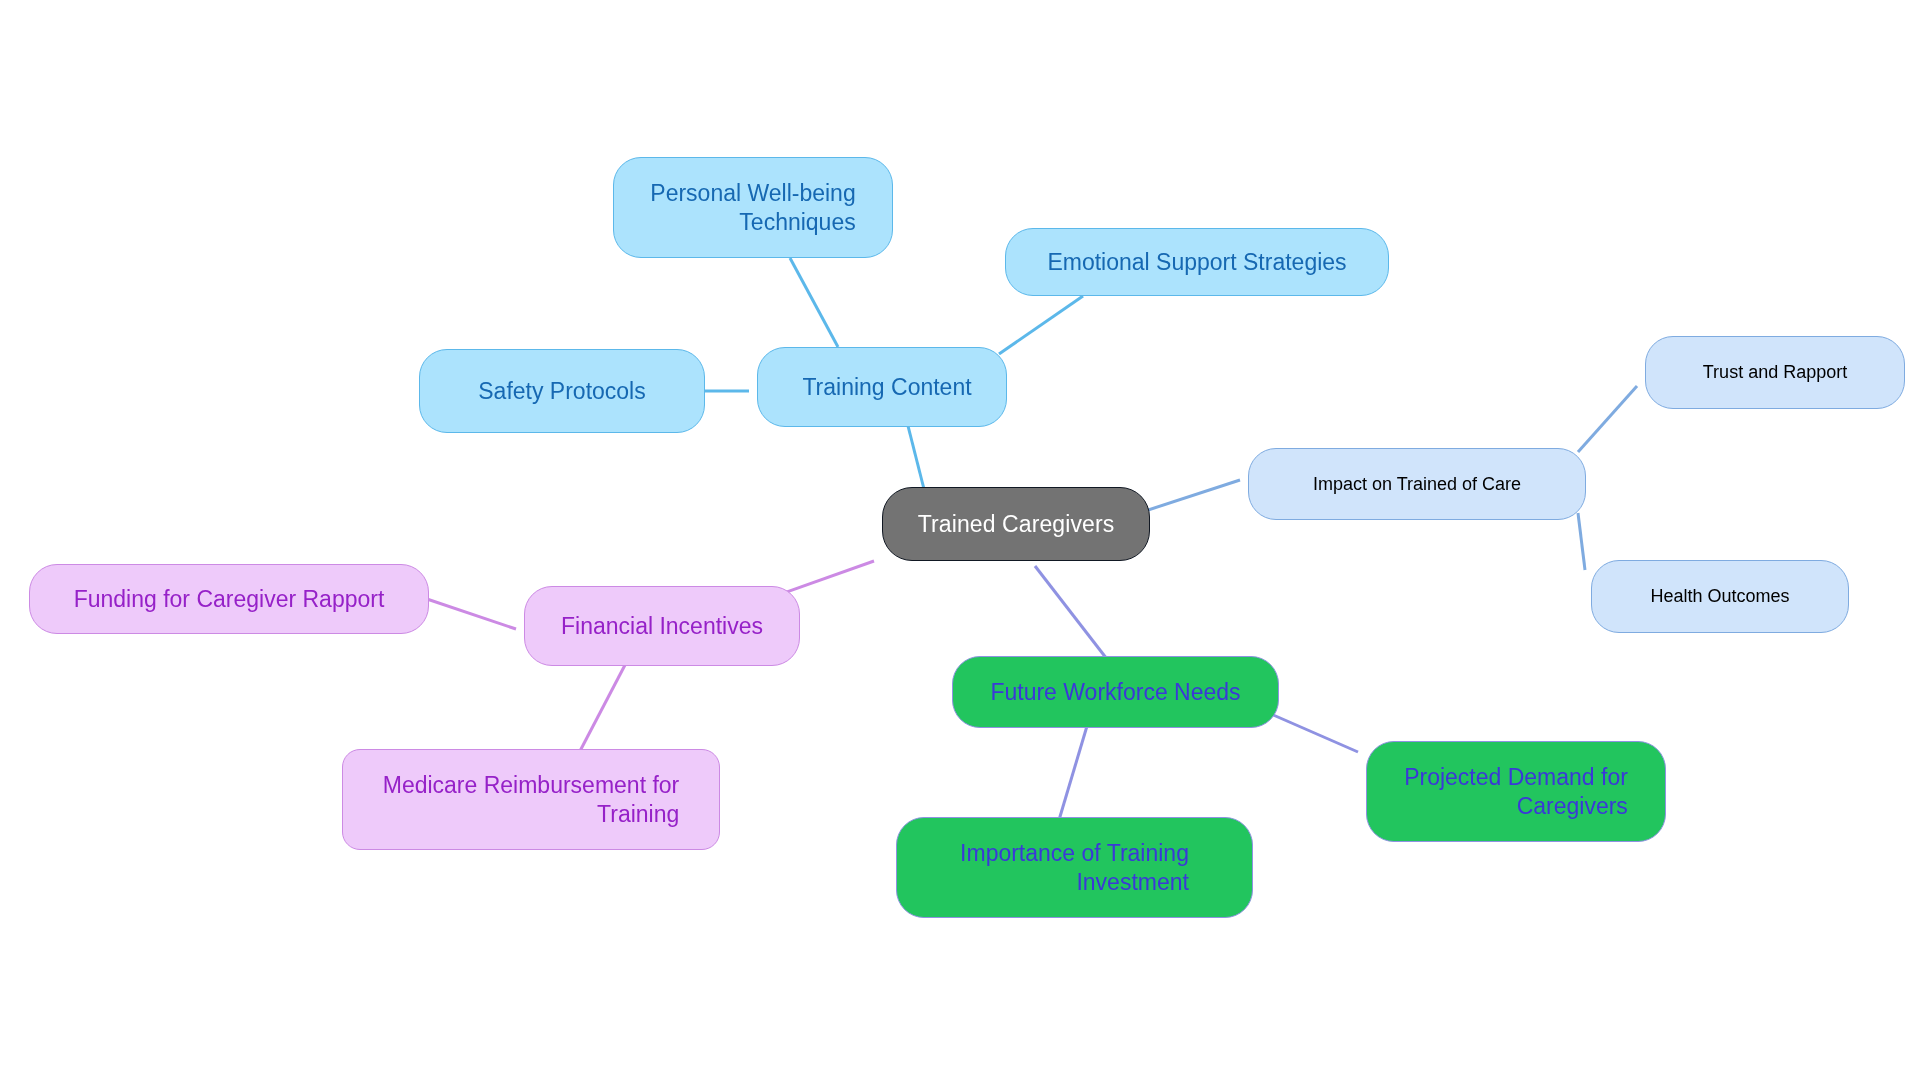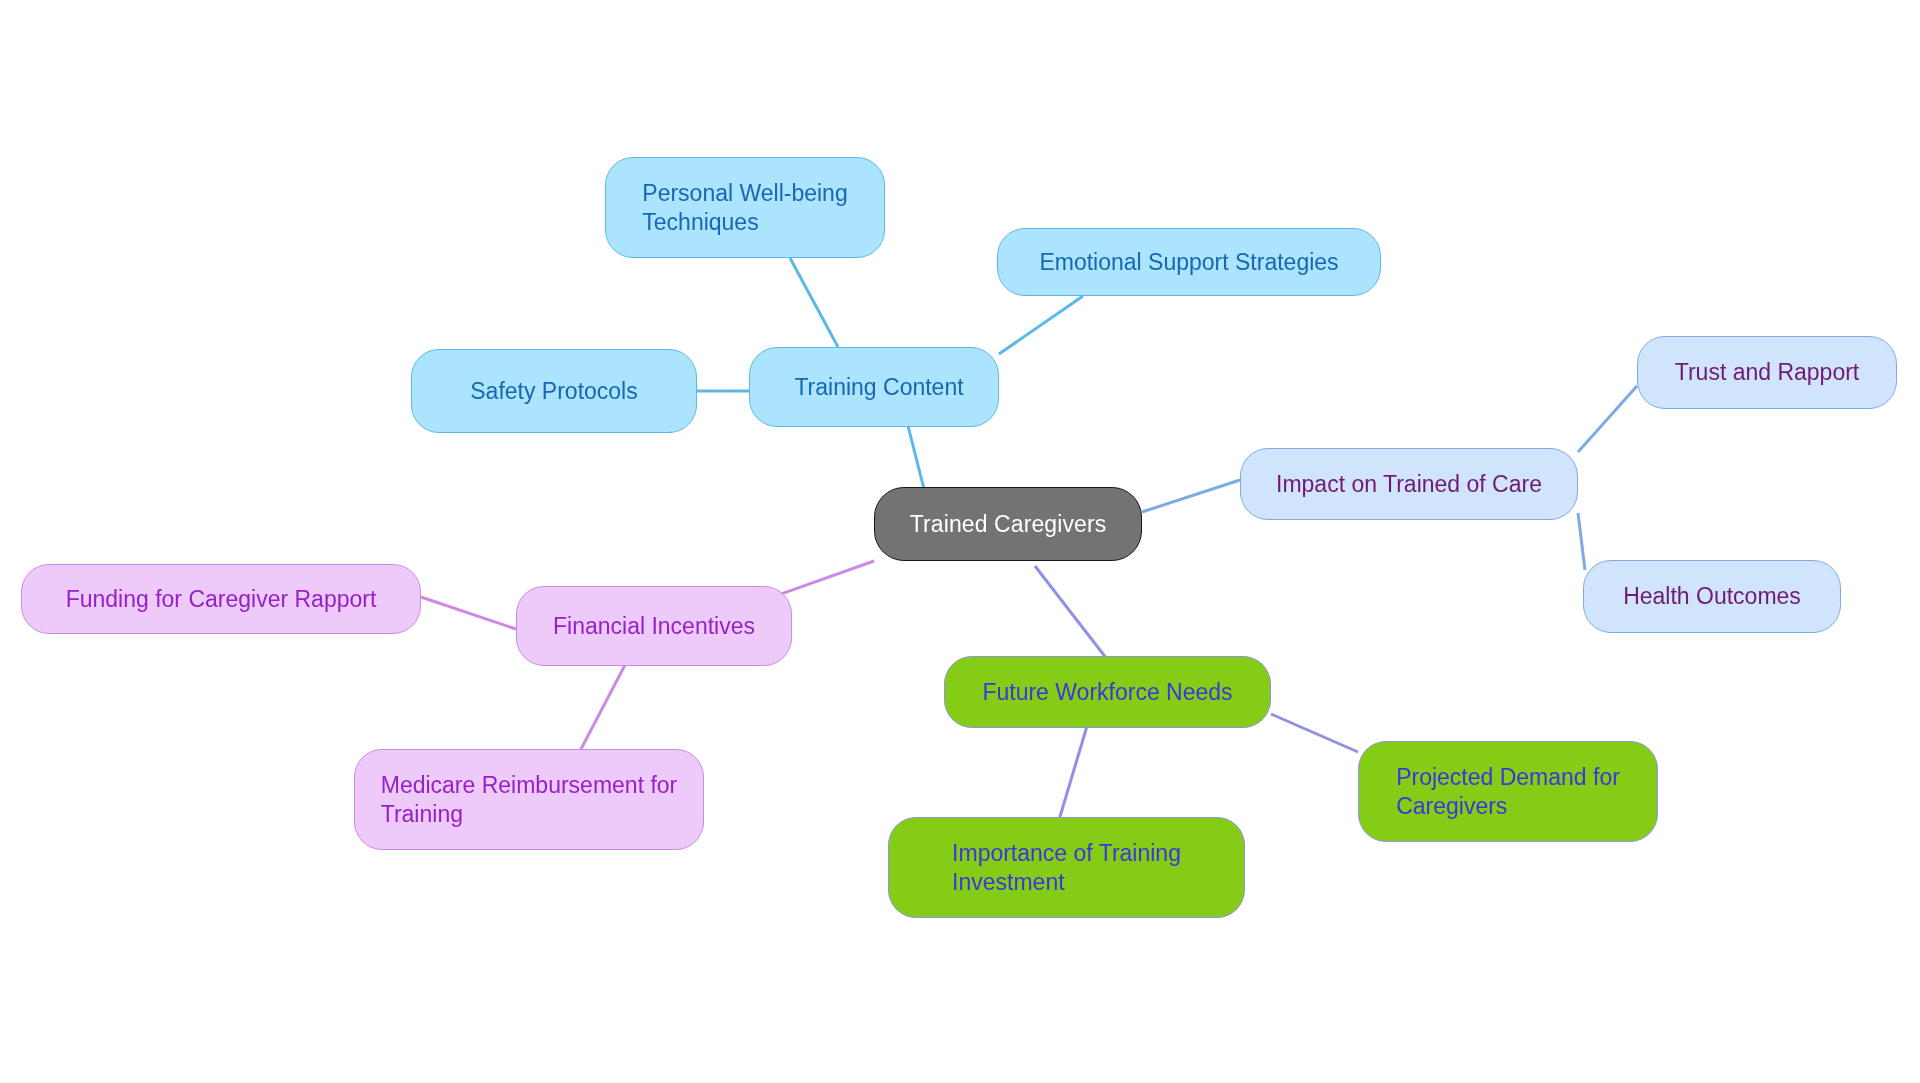--- a/index.html
+++ b/index.html
@@ -26,50 +26,51 @@
     width: 1920px;
     height: 1083px;
     pointer-events: none;
   }
   .node {
     position: absolute;
     box-sizing: border-box;
     display: flex;
     align-items: center;
     justify-content: center;
-    text-align: left;
+    text-align: right;
     border-radius: 28px;
     border-style: solid;
     border-width: 1.5px;
     line-height: 1.25;
     white-space: pre-line;
     padding: 6px 18px;
+    margin-left: 8px;
   }
   .node.root {
     background: #737373;
     border-color: #111823;
     color: #ffffff;
     border-radius: 30px;
     font-size: 23px;
     letter-spacing: 0.1px;
   }
   .node.blue {
     background: #ace3fd;
     border-color: #5cb8ea;
     color: #1668b2;
     font-size: 23px;
   }
   .node.paleblue {
     background: #d0e4fb;
     border-color: #7fabe0;
-    color: #701a75;
-    font-size: 23px;
+    color: #000000;
+    font-size: 18px;
   }
   .node.periwinkle {
-    background: #84cc16;
+    background: #22c55e;
     border-color: #8f92e2;
     color: #3b38d8;
     font-size: 23px;
   }
   .node.orchid {
     background: #eecafa;
     border-color: #cc8ae4;
     color: #9621c8;
     font-size: 23px;
   }
@@ -130,16 +131,16 @@
   <div class="node periwinkle" style="left:1358px; top:741px; width:300px; height:101px;">Projected Demand for
 Caregivers</div>
 
   <div class="node periwinkle" style="left:888px; top:817px; width:357px; height:101px;">Importance of Training
 Investment</div>
 
   <div class="node orchid" style="left:516px; top:586px; width:276px; height:80px;">Financial Incentives</div>
 
   <div class="node orchid" style="left:21px; top:564px; width:400px; height:70px;">Funding for Caregiver Rapport</div>
 
-  <div class="node orchid" style="left:354px; top:749px; width:350px; height:101px;">Medicare Reimbursement for
+  <div class="node orchid" style="left:334px; top:749px; width:378px; height:101px;border-radius:18px;">Medicare Reimbursement for
 Training</div>
 
 </div>
 
 </body></html>

